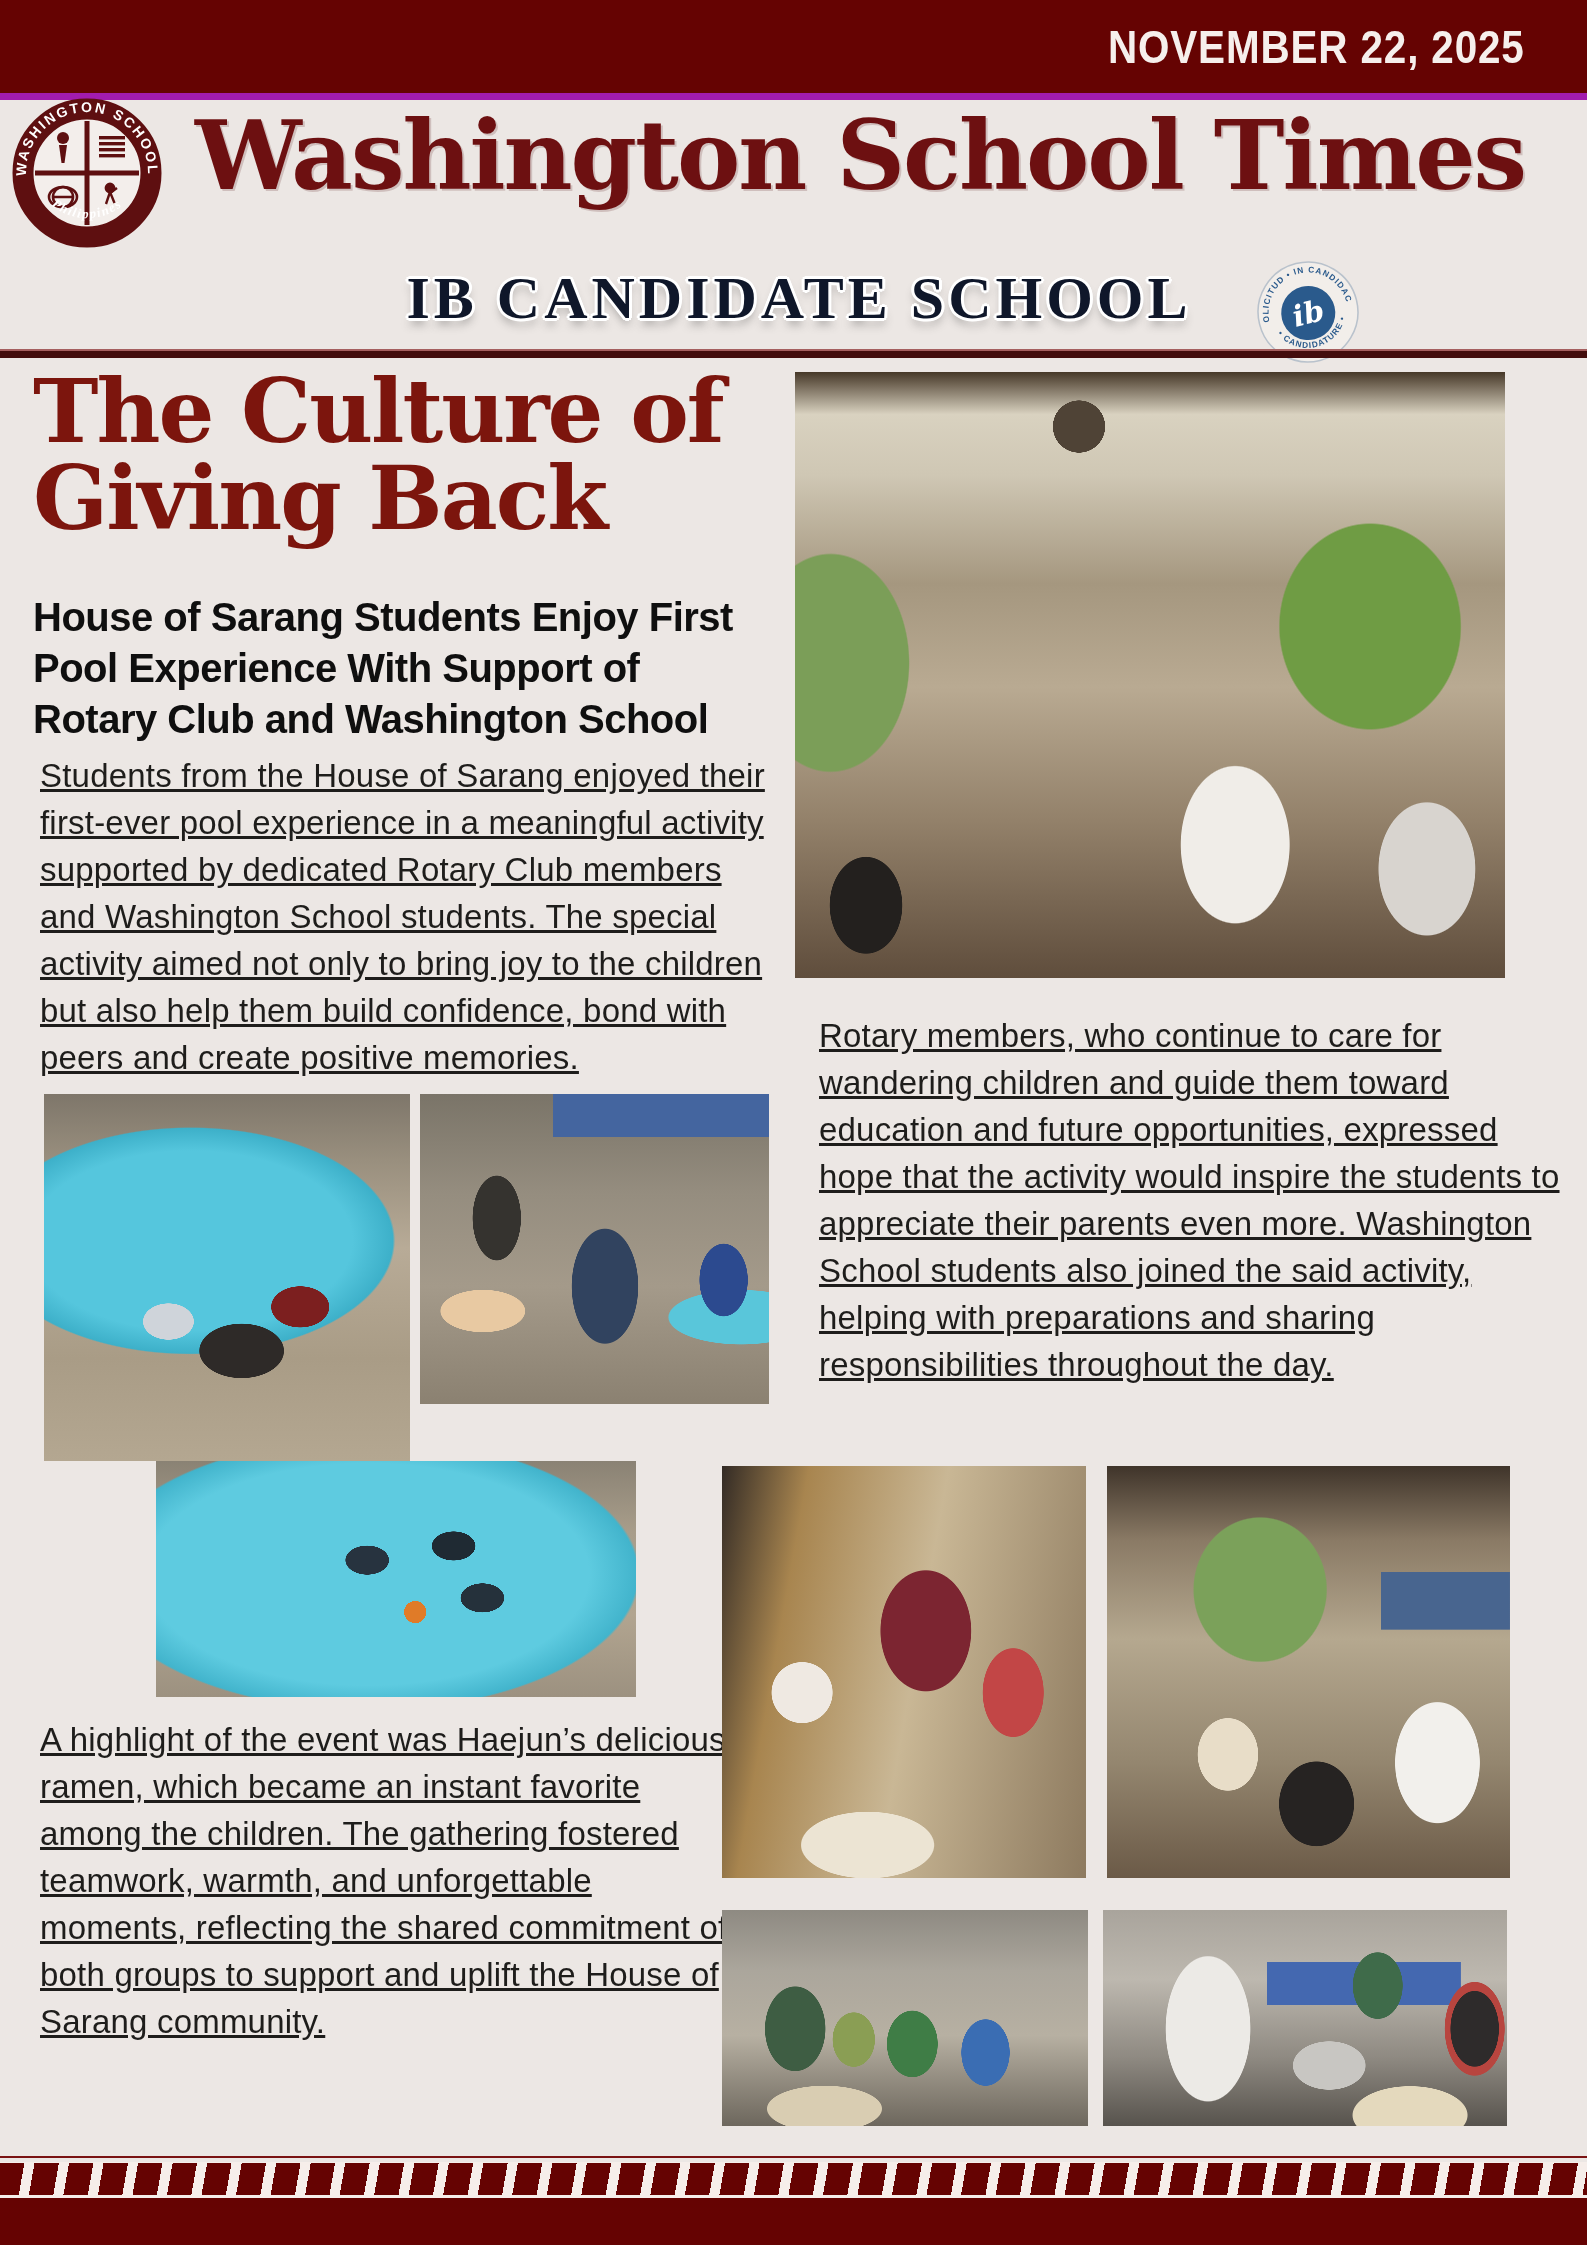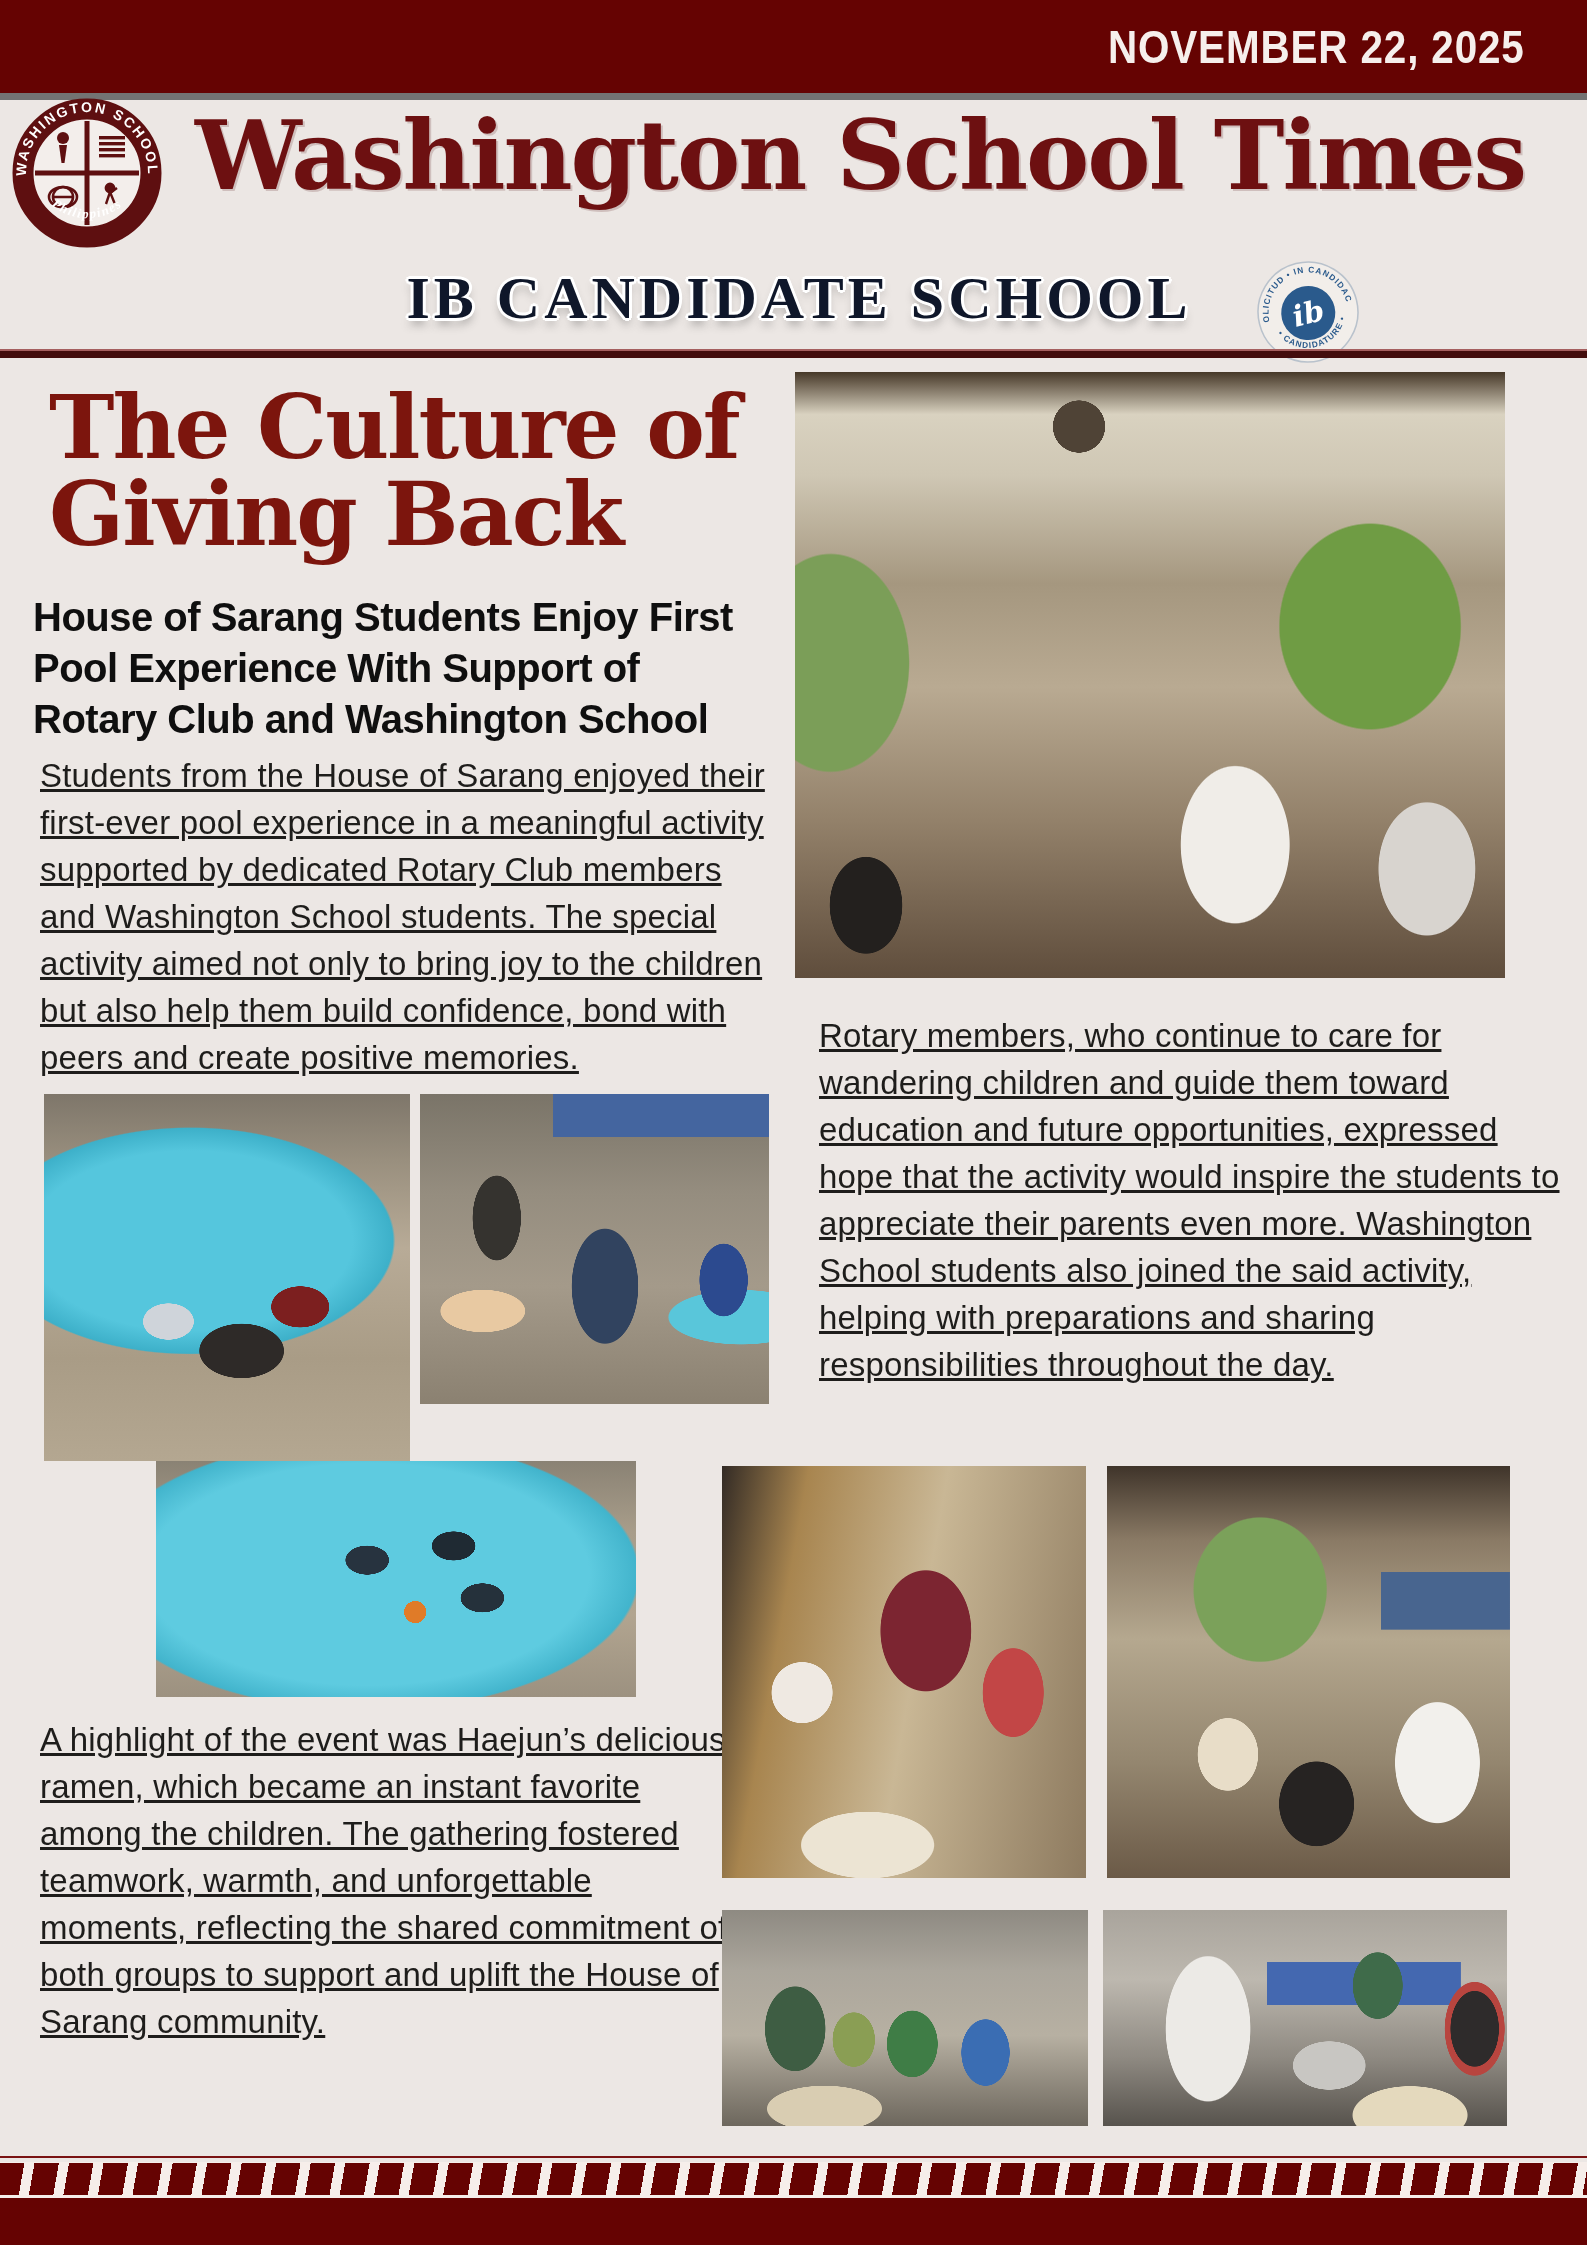--- a/index.html
+++ b/index.html
@@ -4,21 +4,21 @@
 <style>
   html,body{margin:0;padding:0;background:#cfc9c6;}
   .page{
     position:relative;width:1587px;height:2245px;margin:0 auto;
     background:#ece7e4;overflow:hidden;
     font-family:"Liberation Sans",sans-serif;
   }
   
   .top-banner{
     position:absolute;left:0;top:0;width:1587px;height:93px;
-    background:#650302;border-bottom:7px solid #737373;
+    background:#650302;border-bottom:7px solid #a21caf;
     display:flex;align-items:center;justify-content:flex-end;
   }
   .issue-date{
     color:#f6efec;font-weight:bold;font-size:47px;letter-spacing:1px;
     transform:scaleX(.86);transform-origin:right center;
     padding-right:72px;font-family:"Liberation Sans",sans-serif;
   }
   
   .seal{position:absolute;left:12px;top:96px;width:150px;height:152px;}
   .paper-title{
@@ -36,21 +36,21 @@
       -2px -2px 0 #fff,2px 2px 0 #fff,-2px 2px 0 #fff,2px -2px 0 #fff,
       0 7px 8px rgba(60,60,60,.35);
   }
   .ib-badge{position:absolute;left:1256px;top:260px;width:104px;height:104px;}
   .header-rule{
     position:absolute;left:0;top:349px;width:1587px;height:7px;
     background:#430d0d;border-top:2px solid #a55f5f;
   }
   
   .headline{
-    position:absolute;left:33px;top:368px;width:760px;margin:16px;
+    position:absolute;left:33px;top:368px;width:760px;margin:0;
     font-family:"DejaVu Serif",serif;font-weight:bold;font-size:88px;
     line-height:.99;color:#7c150d;letter-spacing:-2px;white-space:pre-line;
   }
   .deck{
     position:absolute;left:33px;top:592px;width:750px;margin:0;
     font-weight:bold;font-size:40px;line-height:1.27;
     color:#0f0f0f;white-space:pre-line;letter-spacing:-.5px;
   }
   .body-par{
     position:absolute;margin:0;font-size:33px;line-height:47px;color:#1e1d1b;

